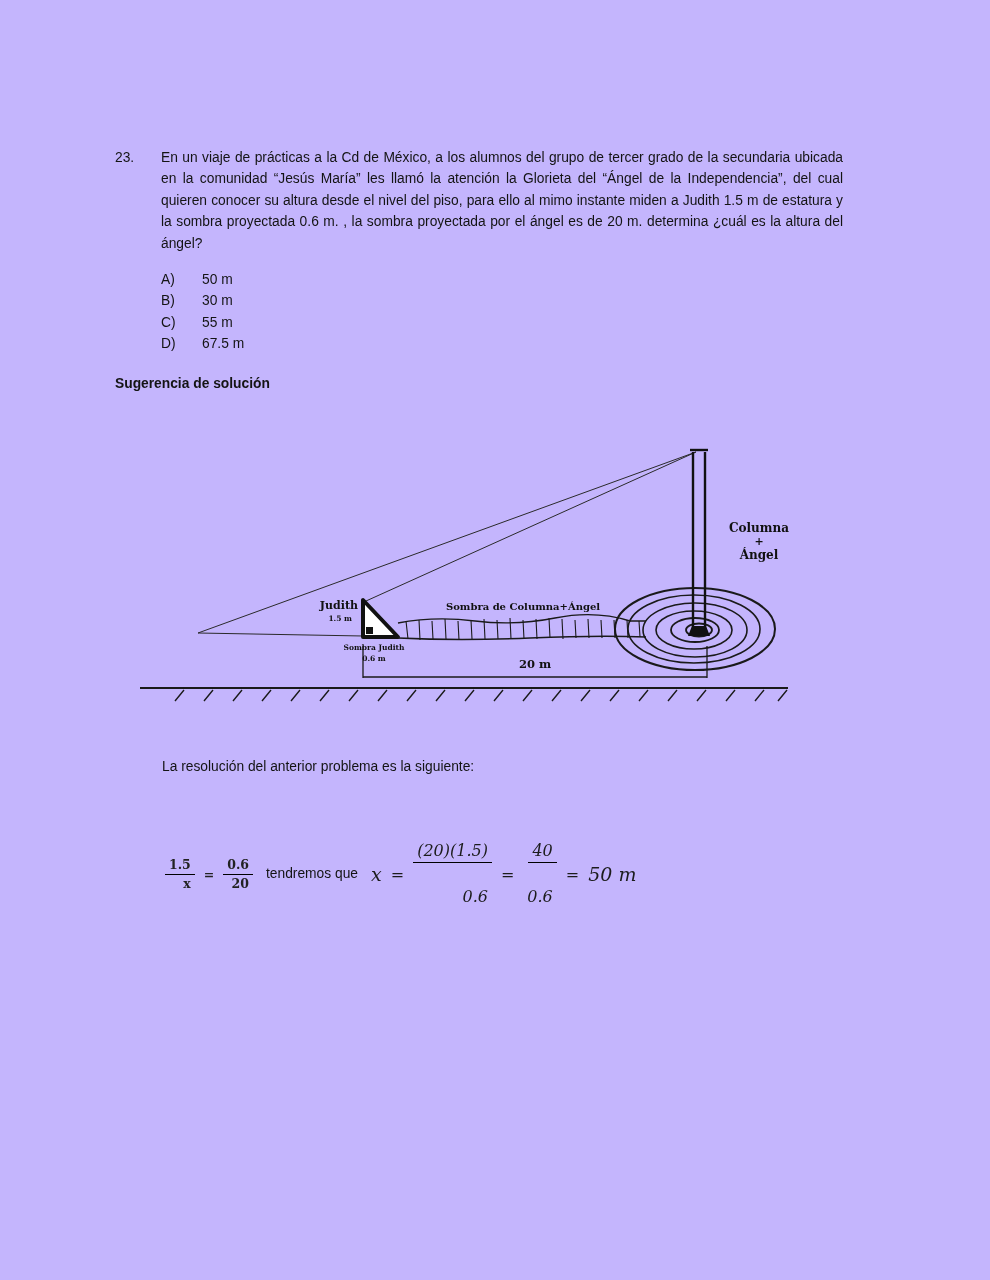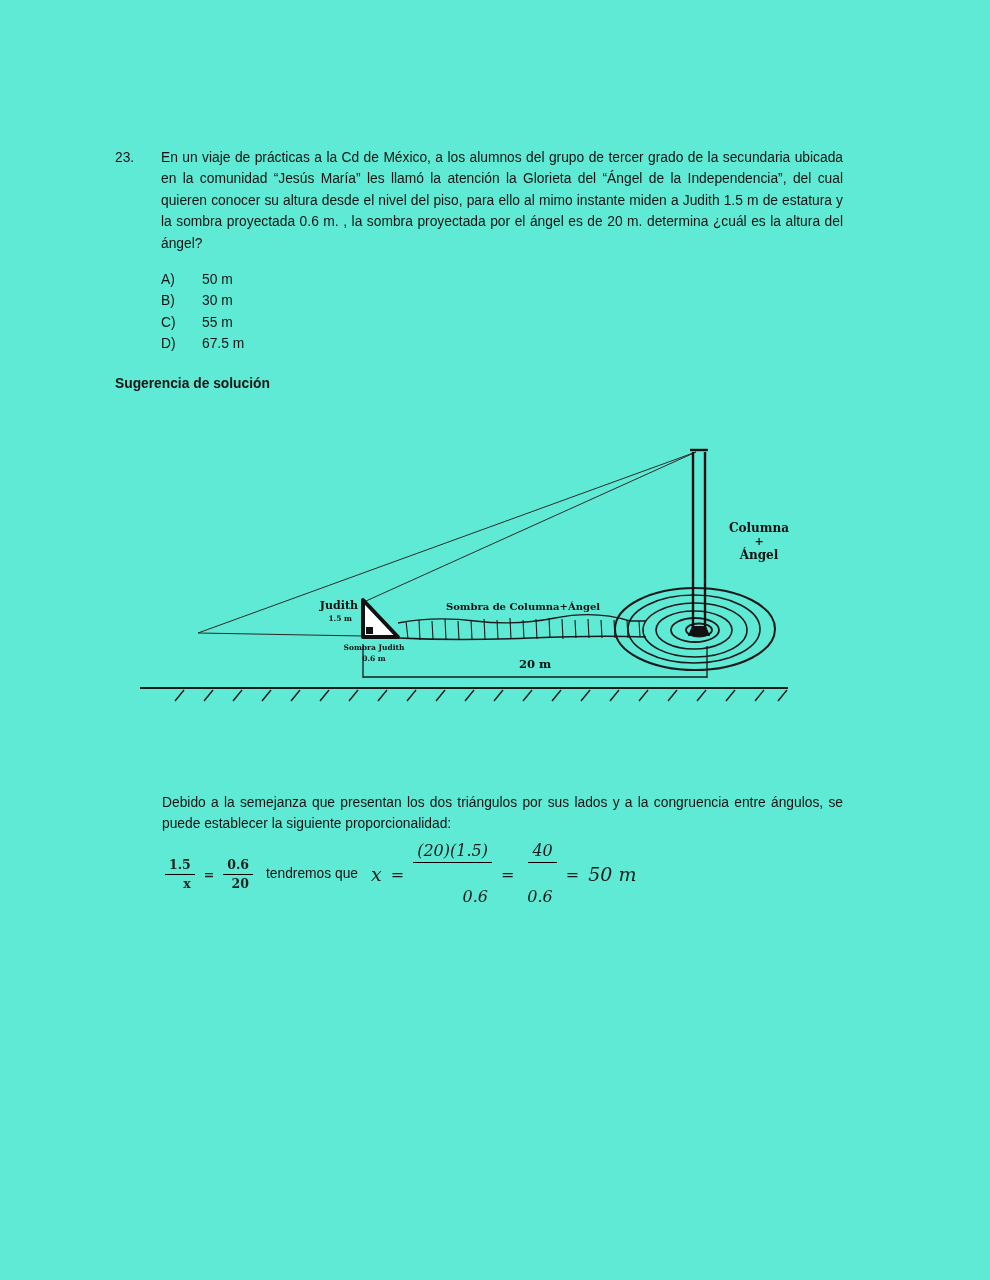--- a/index.html
+++ b/index.html
@@ -2,21 +2,21 @@
 <html><head>
 <meta charset="utf-8">
 <style>
   * { margin:0; padding:0; box-sizing:border-box; }
   html,body { background:#ffffff; }
   body {
     width:990px; height:1280px;
     font-family:"Liberation Sans", sans-serif;
     color:#111111;
   }
-  .page { position:relative; width:990px; height:1280px; background:#5eead4; overflow:hidden;padding-left:20px; }
+  .page { position:relative; width:990px; height:1280px; background:#c4b5fd; overflow:hidden;padding-left:20px; }
   .abs { position:absolute; }
   .body-text { font-size:13.8px; line-height:21.4px; color:#141414; }
   .justify { text-align:justify; }
   .bold { font-weight:700; }
 
   
   .formula-row { display:flex; align-items:center; gap:9px; }
   .frac { display:inline-flex; flex-direction:column; align-items:flex-end; line-height:1.25; }
   .frac .num { padding:0 4px 1px 4px; border-bottom:1.4px solid #000; }
   .frac .den { padding:1px 4px 0 4px; }
@@ -118,22 +118,22 @@
       </g>
       <text x="405" y="228" text-anchor="middle" font-family="DejaVu Serif, serif" font-weight="bold" font-size="11.5" fill="#111">20 m</text>
 
       <g stroke="#1a1a1a" fill="none">
         <line x1="10" y1="248" x2="658" y2="248" stroke-width="2.2"></line>
         <path d="M45 261 L54 250 M74 261 L83 250 M103 261 L112 250 M132 261 L141 250 M161 261 L170 250 M190 261 L199 250 M219 261 L228 250 M248 261 L257 250 M277 261 L286 250 M306 261 L315 250 M335 261 L344 250 M364 261 L373 250 M393 261 L402 250 M422 261 L431 250 M451 261 L460 250 M480 261 L489 250 M509 261 L518 250 M538 261 L547 250 M567 261 L576 250 M596 261 L605 250 M625 261 L634 250 M648 261 L657 250" stroke-width="1.4"></path>
       </g>
     </svg>
   </div>
 
+  <div class="abs body-text" style="left:162px; top:756px;">La resolución del anterior problema es la siguiente:</div>
 
-  <div class="abs body-text justify" style="left:162px; top:792px; width:681px;">Debido a la semejanza que presentan los dos triángulos por sus lados y a la congruencia entre ángulos, se puede establecer la siguiente proporcionalidad:</div>
 
   <div class="abs formula-row" style="left:165px; top:848px; height:52px;">
     <span class="frac serif-sm">
       <span class="num">1.5</span>
       <span class="den">x</span>
     </span>
     <span class="serif-sm">=</span>
     <span class="frac serif-sm">
       <span class="num">0.6</span>
       <span class="den">20</span>

